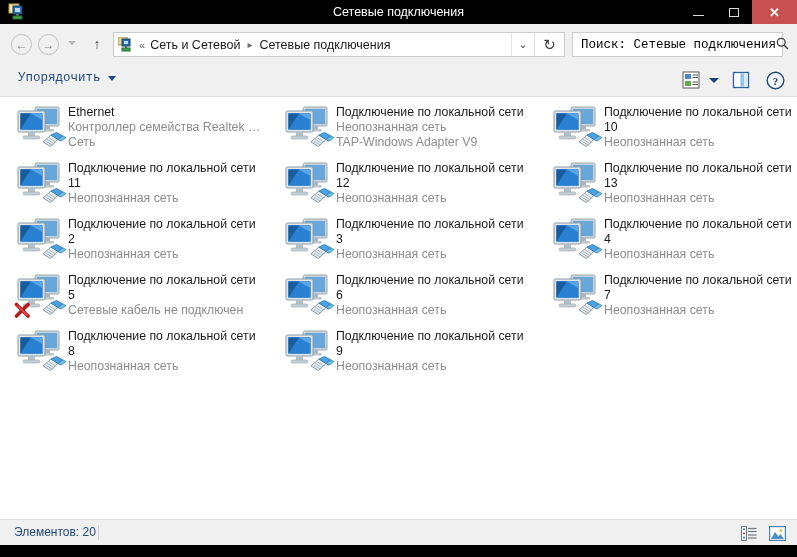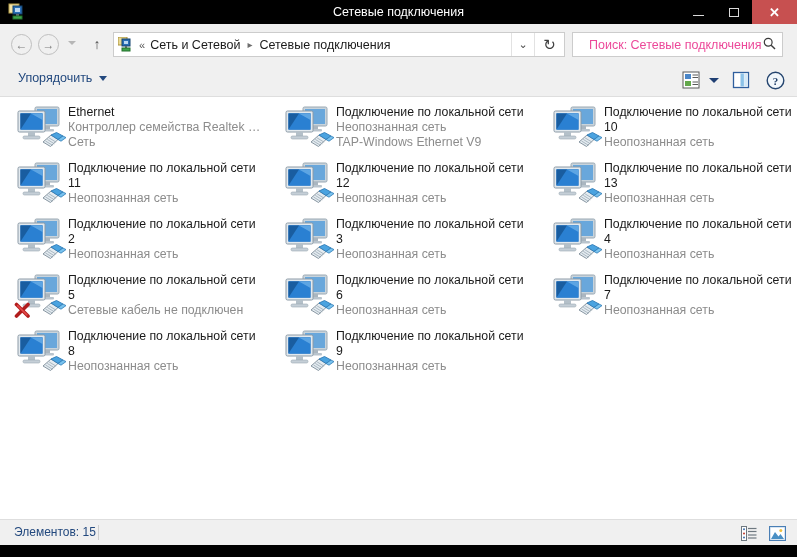--- a/index.html
+++ b/index.html
@@ -190,25 +190,26 @@
     left: 572px; top: 8px;
     width: 211px;
     height: 25px;
     background: #ffffff;
     border: 1px solid #cccccc;
     box-sizing: border-box;
     display: flex;
     align-items: center;
   }
   .search-ph {
-    color: #ec4899;
+    color: #000000;
     font-size: 12.5px;
-    margin-left: 16px;
+    margin-left: 8px;
     white-space: nowrap;
     flex: 1 1 auto;
+    font-family: Liberation Mono, monospace;
   }
   .search-icon {
     width: 20px;
     margin-right: 5px;
     color: #3a3a3a;
     font-size: 13px;
     text-align: center;
   }
 
   
@@ -220,20 +221,21 @@
     background: #f0f0f0;
     border-bottom: 1px solid #dedede;
   }
   .organize {
     position: absolute;
     left: 18px; top: 7px;
     color: #23497e;
     font-size: 12.5px;
     display: flex;
     align-items: center;
+    font-family: Liberation Mono, monospace;
   }
   .organize .caret {
     margin-left: 7px;
     width: 0; height: 0;
     border-left: 4px solid transparent;
     border-right: 4px solid transparent;
     border-top: 5px solid #23497e;
   }
   .cmd-right {
     position: absolute;
@@ -511,21 +513,21 @@
       <path d="M17 6.5 L22 3 L25 4.6 L20 8.2 Z" fill="#78c2ef" stroke="#2f7bb5" stroke-width="0.8"></path>
       <line x1="4.5" y1="8" x2="11.5" y2="12.3" stroke="#9aaab5" stroke-width="0.8"></line>
       <line x1="6.3" y1="6.4" x2="13.3" y2="10.8" stroke="#9aaab5" stroke-width="0.8"></line>
       <line x1="8.1" y1="4.9" x2="15.1" y2="9.2" stroke="#9aaab5" stroke-width="0.8"></line>
     </g>
 
   </svg></div>
           <div class="tile-text">
             <div class="tile-name">Подключение по локальной сети</div>
             <div class="tile-sub">Неопознанная сеть</div>
-            <div class="tile-sub">TAP-Windows Ethernet V9</div>
+            <div class="tile-sub">TAP-Windows Adapter V9</div>
           </div>
         </div>
         <div class="tile" style="left: 540px; top: 3px;">
           <div class="tile-icon">
   <svg width="54" height="50" viewBox="0 0 54 50">
 
     <rect x="21" y="3" width="24" height="19" rx="1.5" fill="#c9d4dc" stroke="#9aa8b3" stroke-width="1"></rect>
     <rect x="23" y="5" width="20" height="15" fill="#8fc3e8"></rect>
     <rect x="23" y="5" width="20" height="15" fill="#4a8fd0" opacity="0.55"></rect>
     <rect x="30" y="22" width="6" height="3" fill="#aab6c0"></rect>
@@ -931,21 +933,21 @@
           <div class="tile-text">
             <div class="tile-name">Подключение по локальной сети
 9</div>
             <div class="tile-sub">Неопознанная сеть</div>
           </div>
         </div>
       </div>
   </div>
 
   <div class="statusbar">
-    <div class="status-text">Элементов: 15</div>
+    <div class="status-text">Элементов: 20</div>
     <div class="status-divider"></div>
     <div class="status-views">
       <div class="status-view-btn">
         <svg width="16" height="15" viewBox="0 0 16 15">
           <rect x="0.5" y="0.5" width="5" height="14" fill="#ffffff" stroke="#6e7880" stroke-width="1"></rect>
           <circle cx="3" cy="3.3" r="1" fill="#3d6fae"></circle>
           <circle cx="3" cy="7.5" r="1" fill="#c0392b"></circle>
           <circle cx="3" cy="11.6" r="1" fill="#3d6fae"></circle>
           <line x1="7" y1="2.5" x2="15.5" y2="2.5" stroke="#6e7880" stroke-width="1.2"></line>
           <line x1="7" y1="5.5" x2="15.5" y2="5.5" stroke="#6e7880" stroke-width="1.2"></line>

